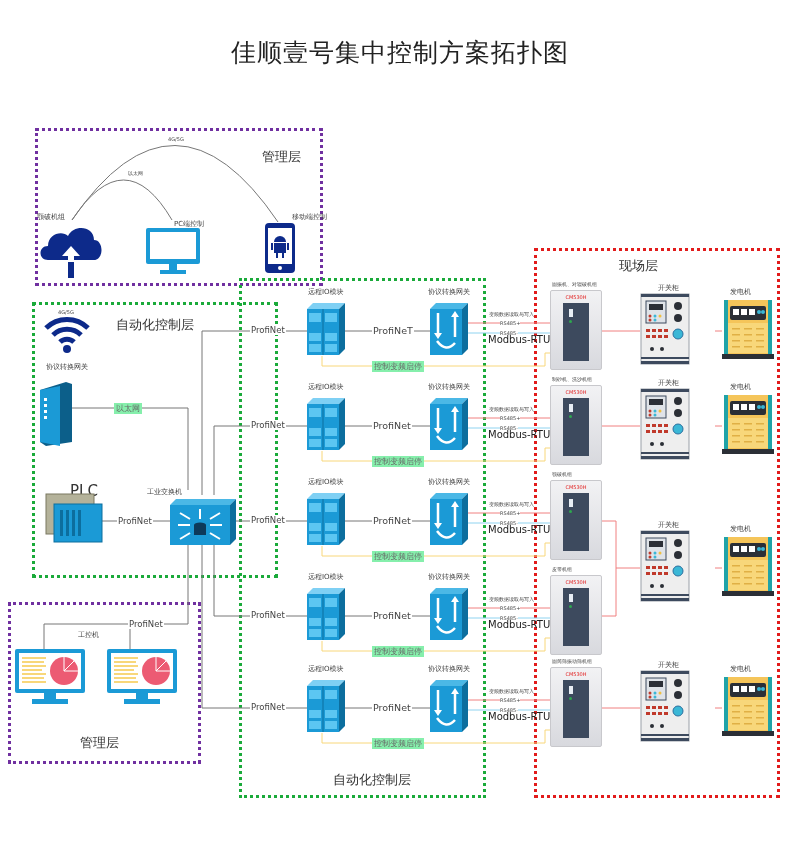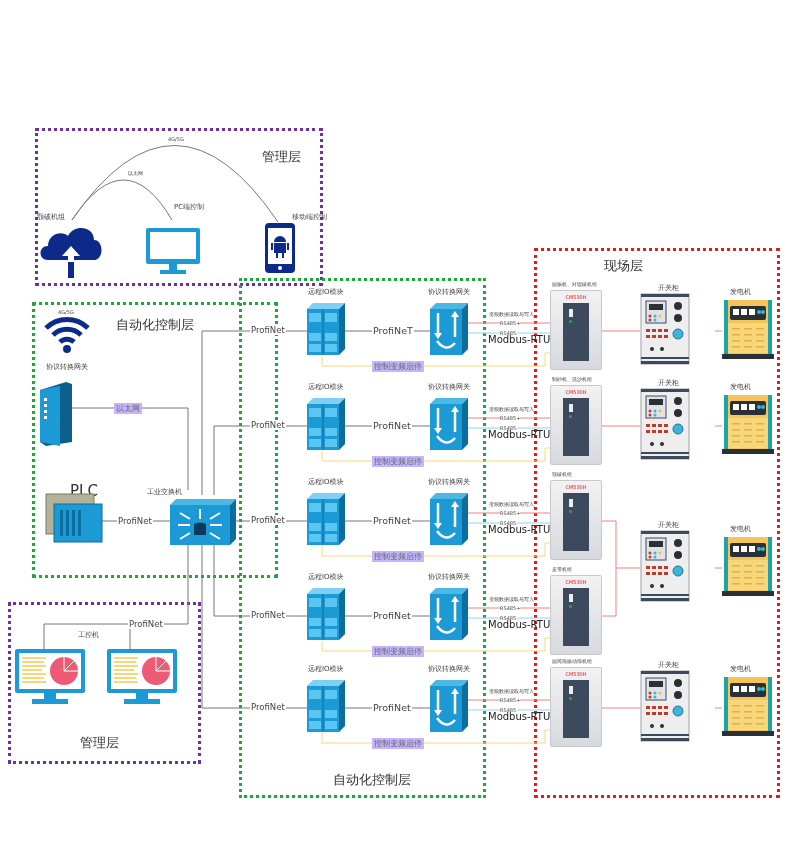--- a/index.html
+++ b/index.html
@@ -9,40 +9,41 @@
   .title { position:absolute; left:0; top:36px; width:800px; text-align:center; font-size:25px; color:#222; letter-spacing:1px; }
   .zone { position:absolute; box-sizing:border-box; }
   .zone-purple { border:3px dotted #7030a0; }
   .zone-green { border:3px dotted #1aaa3a; }
   .zone-red { border:3px dotted #e21b1b; }
   .zone-title { position:absolute; font-size:13px; color:#333; }
   .lbl-s { font-size:7px; color:#444; }
   .lbl-m { font-size:15px; color:#333; }
   .lbl-n { font-size:8.5px; color:#444; background:#fff; padding:0 1px; }
   .lbl-mod { font-size:10px; color:#222; }
-  .lbl-ctl { font-size:8px; color:#666; background:#c4b5fd; padding:0 2px; font-family:"DejaVu Serif", serif; }
+  .lbl-ctl { font-size:8px; color:#666; background:#86efac; padding:0 2px; font-family:"DejaVu Serif", serif; }
   .lbl-tiny { font-size:5px; color:#444; }
 </style>
 </head>
 <body>
 
 <div id="stage">
 
+  <div class="title">佳顺壹号集中控制方案拓扑图</div>
 
   <div class="zone zone-purple" style="left:35px;top:128px;width:288px;height:158px;"></div>
   <div class="zone-title" style="left:262px;top:148px;">管理层</div>
 
   <div class="zone zone-green" style="left:32px;top:302px;width:246px;height:276px;"></div>
   <div class="zone-title" style="left:116px;top:316px;">自动化控制层</div>
 
   <div class="zone zone-green" style="left:239px;top:278px;width:247px;height:520px;"></div>
   <div class="zone-title" style="left:333px;top:771px;">自动化控制层</div>
 
   <div class="zone zone-red" style="left:534px;top:248px;width:246px;height:550px;"></div>
-  <div class="zone-title" style="left:604px;top:257px;">现场层</div>
+  <div class="zone-title" style="left:619px;top:257px;">现场层</div>
 
   <div class="zone zone-purple" style="left:8px;top:602px;width:193px;height:162px;"></div>
   <div class="zone-title" style="left:80px;top:734px;">管理层</div>
 
   <svg width="800" height="858" style="position:absolute;left:0;top:0;">
 
     <path d="M72,220 Q175,70 278,222" fill="none" stroke="#777" stroke-width="1"></path>
     <path d="M72,220 Q125,140 172,220" fill="none" stroke="#777" stroke-width="1"></path>
 
     <path d="M72,408 L188,408 L188,490" fill="none" stroke="#777" stroke-width="1"></path>
@@ -87,21 +88,21 @@
     <path d="M600,521 L616,521 L616,568 L640,568" fill="none" stroke="#f08080" stroke-width="1"></path>
     <path d="M600,616 L616,616 L616,568" fill="none" stroke="#f08080" stroke-width="1"></path>
     <line x1="715" y1="568" x2="722" y2="568" stroke="#f08080" stroke-width="1"></line>
     <line x1="600" y1="708" x2="640" y2="708" stroke="#f08080" stroke-width="1"></line>
     <line x1="715" y1="708" x2="722" y2="708" stroke="#f08080" stroke-width="1"></line>
   </svg>
 
   <div class="t lbl-tiny" style="left:168px;top:136px;">4G/5G</div>
   <div class="t lbl-tiny" style="left:128px;top:170px;">以太网</div>
   <div class="t lbl-s" style="left:37px;top:212px;">颚破机组</div>
-  <div class="t lbl-s" style="left:174px;top:202px;">PC端控制</div>
+  <div class="t lbl-s" style="left:174px;top:219px;">PC端控制</div>
   <div class="t lbl-s" style="left:292px;top:212px;">移动端控制</div>
 
   <svg width="70" height="60" style="position:absolute;left:36px;top:218px;">
     <path d="M12,42 C2,42 2,28 12,28 C12,16 26,12 32,18 C38,6 58,8 58,22 C68,22 68,42 58,42 Z" fill="#0d2a8a"></path>
     <polygon points="35,28 26,38 32,38 32,58 38,58 38,38 44,38" fill="#ffffff"></polygon>
     <rect x="32" y="44" width="6" height="16" fill="#0d2a8a"></rect>
   </svg>
   <svg width="60" height="50" style="position:absolute;left:144px;top:226px;">
     <rect x="2" y="2" width="54" height="36" rx="2" fill="#1b9ad6"></rect>
     <rect x="6" y="6" width="46" height="27" fill="#ffffff"></rect>

